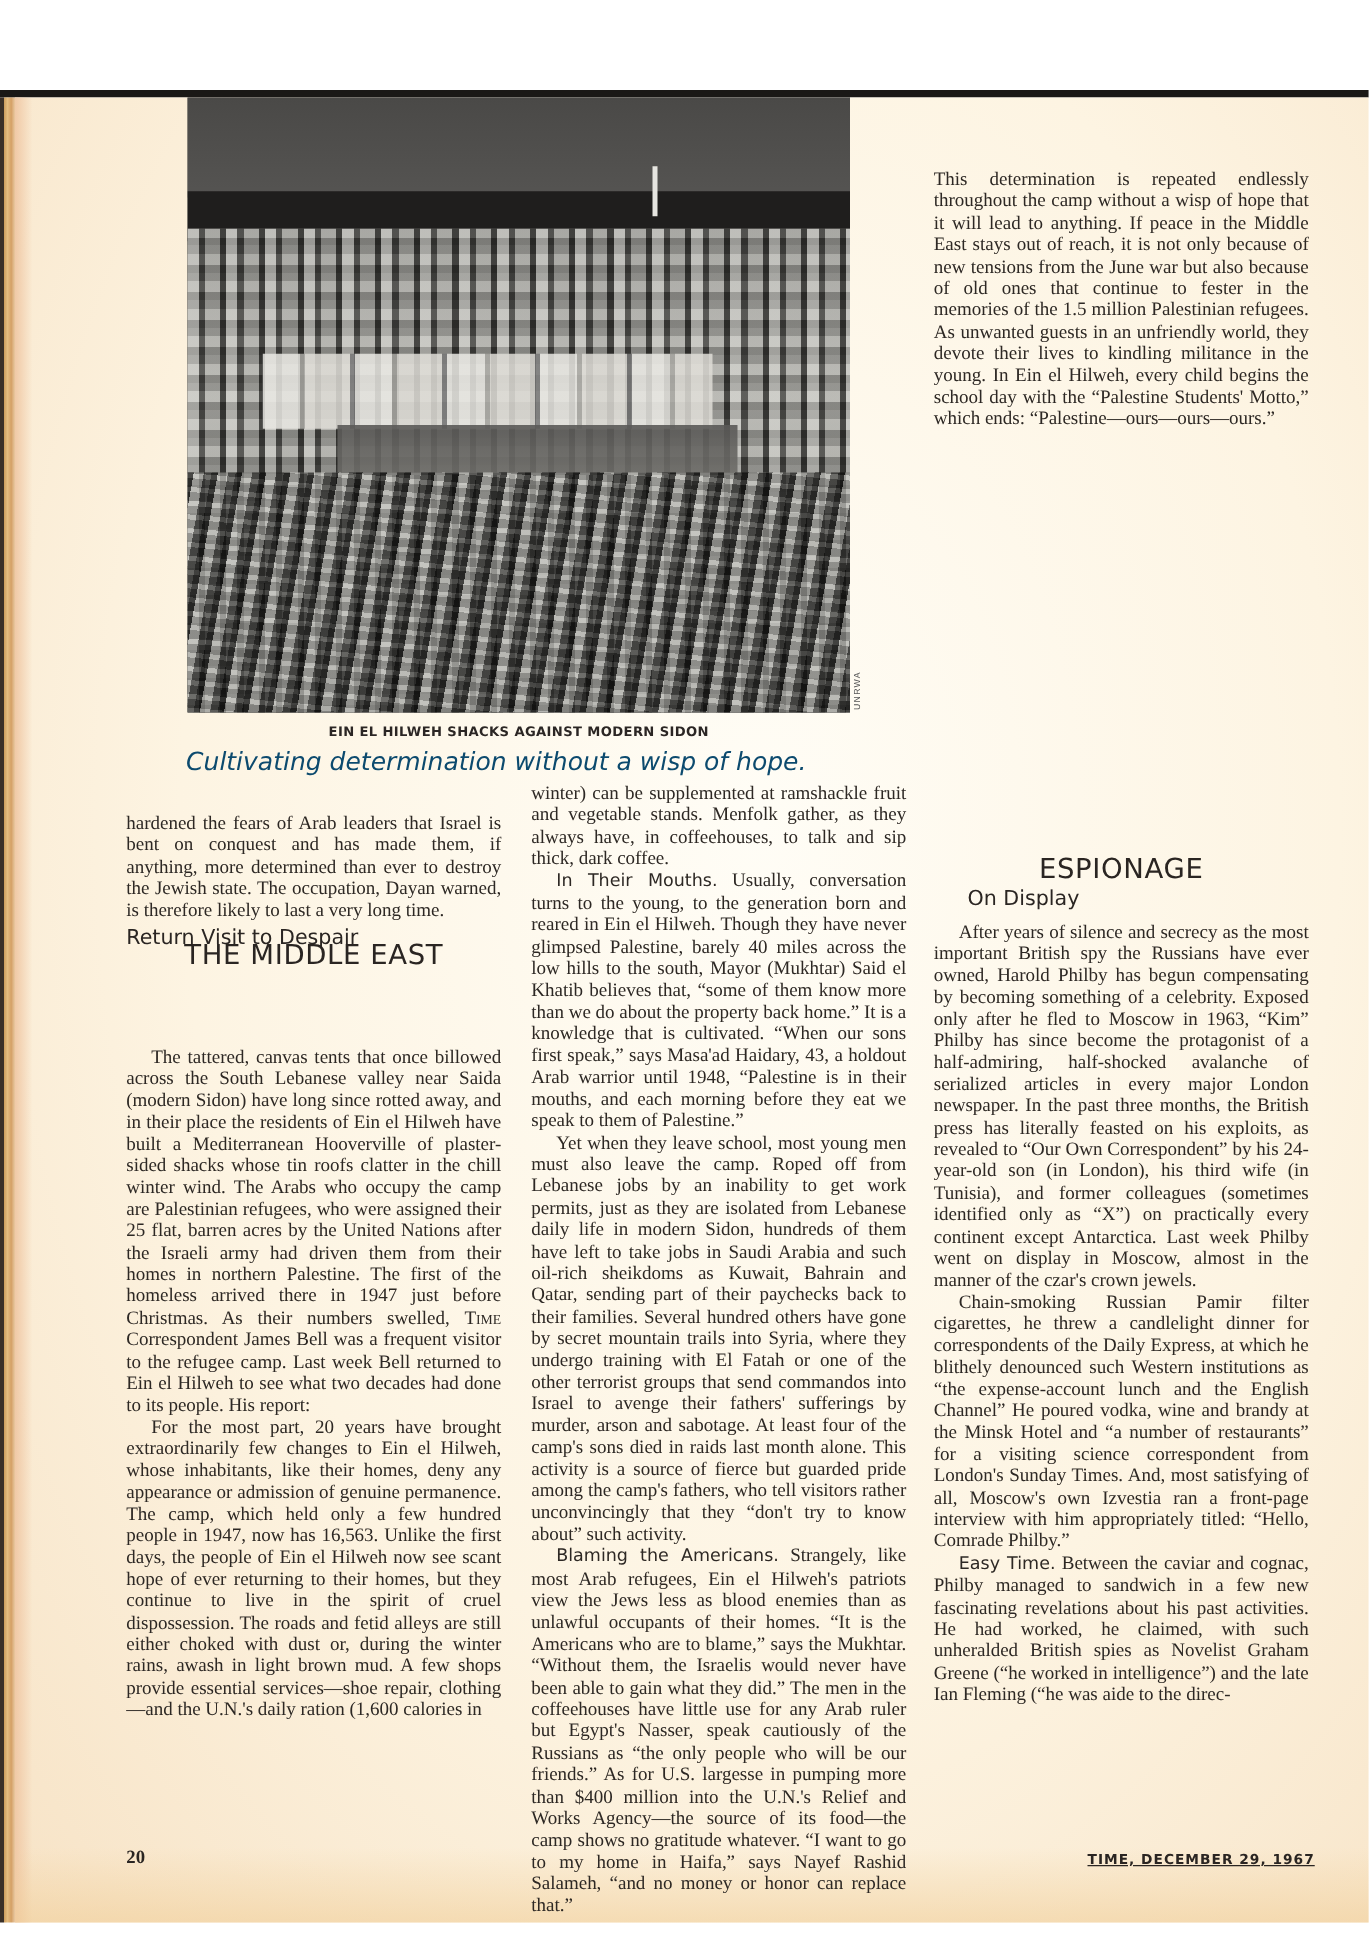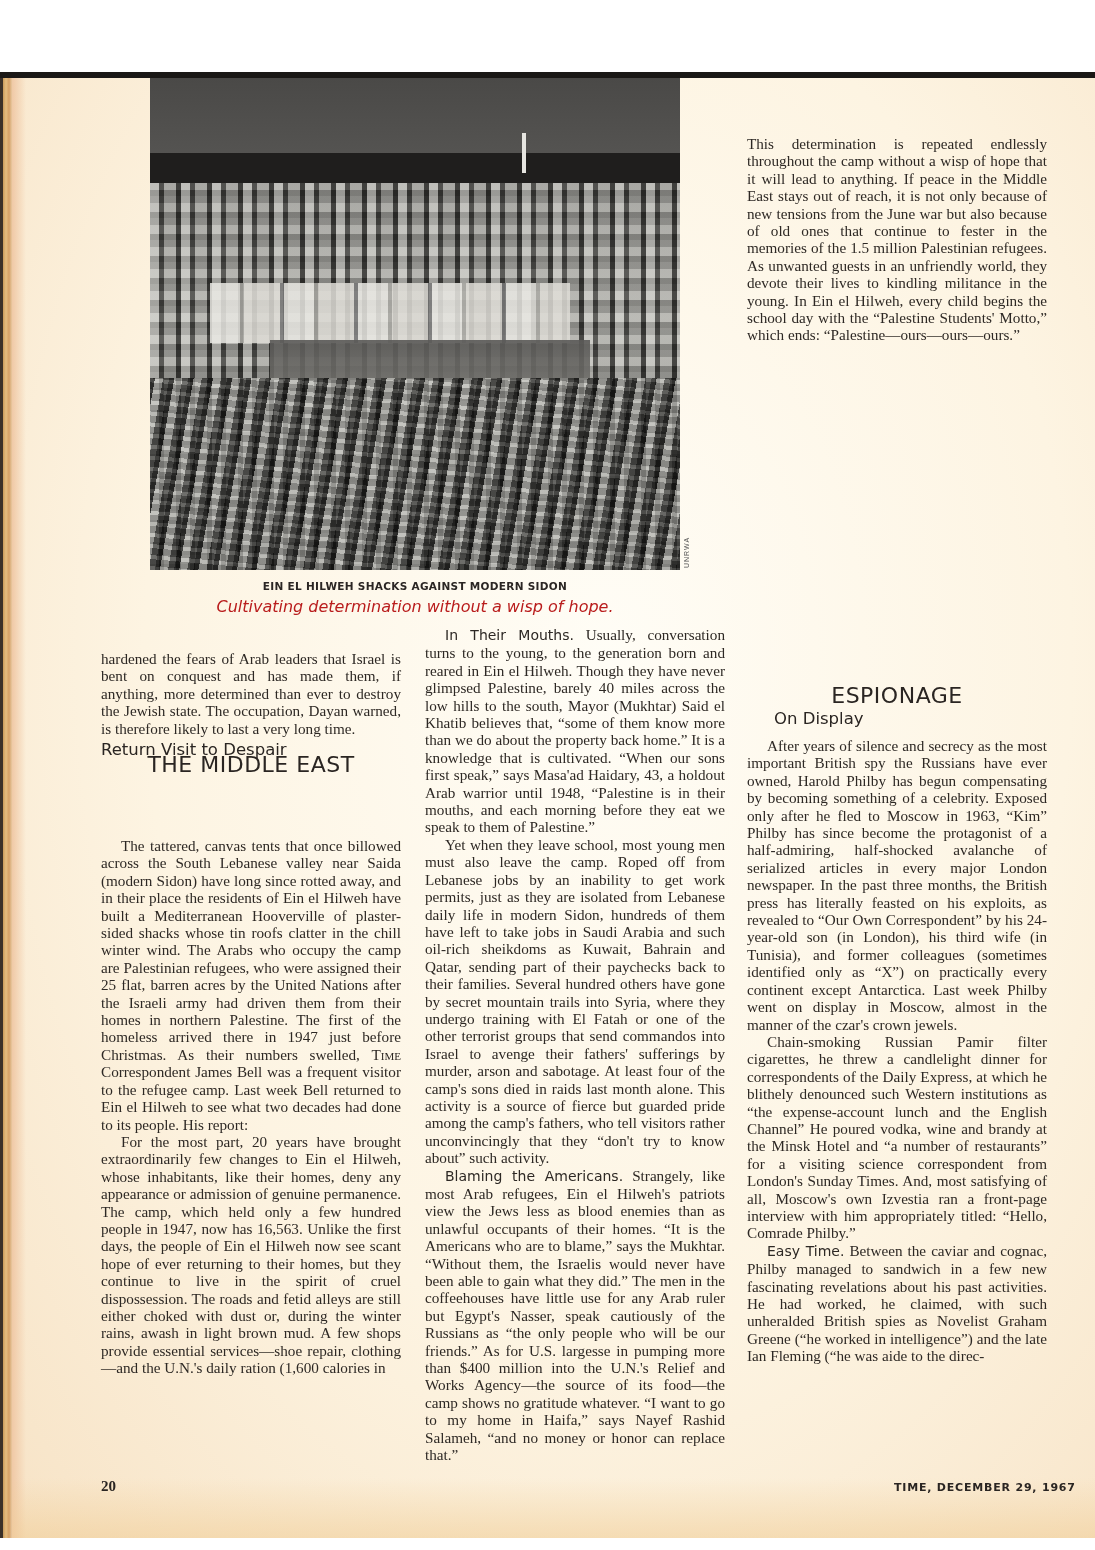--- a/index.html
+++ b/index.html
@@ -64,22 +64,22 @@
     position: absolute; left: 683px; top: 518px; width: 10px; height: 50px;
     writing-mode: vertical-rl; transform: rotate(180deg);
     font-family: "Liberation Sans", sans-serif; font-size: 7px; letter-spacing: 1px; color: #555;
   }
   .caption-head {
     position: absolute; left: 150px; top: 580px; width: 530px; text-align: center;
     font-family: "DejaVu Sans", "Liberation Sans", sans-serif; font-size: 10.5px; font-weight: bold;
     letter-spacing: 0.3px; color: #2b2624;
   }
   .caption-sub {
-    position: absolute; left: 150px; top: 597px; width: 530px; text-align: center;
-    font-family: "DejaVu Sans", "Liberation Sans", sans-serif; font-size: 16px; font-style: italic; color: #b91c1c;
+    position: absolute; left: 132px; top: 597px; width: 530px; text-align: center;
+    font-family: "DejaVu Sans", "Liberation Sans", sans-serif; font-size: 20px; font-style: italic; color: #0c4a6e;
   }
   .col {
     position: absolute; width: 300px; font-size: 15.2px; line-height: 17.4px;
     text-align: justify; color: #2d2824;
   }
   .col p { margin: 0; text-indent: 0; }
   .col p.ind { text-indent: 20px; }
   .col1 { left: 101px; top: 650px; }
   .col1b { left: 101px; top: 837px; }
   .col2 { left: 425px; top: 626px; }
@@ -93,21 +93,21 @@
   .sub-title {
     position: absolute;
     font-family: "DejaVu Sans", "Liberation Sans", sans-serif; font-size: 16.5px; color: #2a2522;
   }
   .runin { font-family: "DejaVu Sans", "Liberation Sans", sans-serif; font-size: 14px; }
   .smallcaps { font-variant: small-caps; }
   .folio {
     position: absolute; font-family: "DejaVu Sans", "Liberation Sans", sans-serif; font-weight: bold; color: #2a2522;
   }
   .folio-num { left: 101px; top: 1478px; font-size: 15px; font-family: Liberation Serif, serif; }
-  .folio-date { left: 894px; top: 1481px; font-size: 11px; letter-spacing: 0.8px; }
+  .folio-date { left: 870px; top: 1481px; font-size: 11px; letter-spacing: 0.8px; text-decoration: underline; }
 </style>
 </head>
 <body>
 
 <div class="top-bar"></div>
 <div class="left-spine"></div>
 <div class="page"></div>
 
 <div class="photo">
   <div class="sky"></div>
@@ -128,20 +128,21 @@
 
 <div class="section-title" style="left:99px; top:752px;">THE MIDDLE EAST</div>
 <div class="sub-title" style="left:101px; top:740px;">Return Visit to Despair</div>
 
 <div class="col col1b">
   <p class="ind"><span>The tattered, canvas tents that once billowed across the South Lebanese valley near Saida (modern Sidon) have long since rotted away, and in their place the residents of Ein el Hilweh have built a Mediterranean Hooverville of plaster-sided shacks whose tin roofs clatter in the chill winter wind. The Arabs who occupy the camp are Palestinian refugees, who were assigned their 25 flat, barren acres by the United Nations after the Israeli army had driven them from their homes in northern Palestine. The first of the homeless arrived there in 1947 just before Christmas. As their numbers swelled, </span><span class="smallcaps">Time</span><span> Correspondent James Bell was a frequent visitor to the refugee camp. Last week Bell returned to Ein el Hilweh to see what two decades had done to its people. His report:</span></p>
   <p class="ind">For the most part, 20 years have brought extraordinarily few changes to Ein el Hilweh, whose inhabitants, like their homes, deny any appearance or admission of genuine permanence. The camp, which held only a few hundred people in 1947, now has 16,563. Unlike the first days, the people of Ein el Hilweh now see scant hope of ever returning to their homes, but they continue to live in the spirit of cruel dispossession. The roads and fetid alleys are still either choked with dust or, during the winter rains, awash in light brown mud. A few shops provide essential services—shoe repair, clothing—and the U.N.'s daily ration (1,600 calories in</p>
 </div>
 
 <div class="col col2">
+  <p>winter) can be supplemented at ramshackle fruit and vegetable stands. Menfolk gather, as they always have, in coffeehouses, to talk and sip thick, dark coffee.</p>
   <p class="ind"><span class="runin">In Their Mouths.</span><span> Usually, conversation turns to the young, to the generation born and reared in Ein el Hilweh. Though they have never glimpsed Palestine, barely 40 miles across the low hills to the south, Mayor (Mukhtar) Said el Khatib believes that, “some of them know more than we do about the property back home.” It is a knowledge that is cultivated. “When our sons first speak,” says Masa'ad Haidary, 43, a holdout Arab warrior until 1948, “Palestine is in their mouths, and each morning before they eat we speak to them of Palestine.”</span></p>
   <p class="ind">Yet when they leave school, most young men must also leave the camp. Roped off from Lebanese jobs by an inability to get work permits, just as they are isolated from Lebanese daily life in modern Sidon, hundreds of them have left to take jobs in Saudi Arabia and such oil-rich sheikdoms as Kuwait, Bahrain and Qatar, sending part of their paychecks back to their families. Several hundred others have gone by secret mountain trails into Syria, where they undergo training with El Fatah or one of the other terrorist groups that send commandos into Israel to avenge their fathers' sufferings by murder, arson and sabotage. At least four of the camp's sons died in raids last month alone. This activity is a source of fierce but guarded pride among the camp's fathers, who tell visitors rather unconvincingly that they “don't try to know about” such activity.</p>
   <p class="ind"><span class="runin">Blaming the Americans.</span><span> Strangely, like most Arab refugees, Ein el Hilweh's patriots view the Jews less as blood enemies than as unlawful occupants of their homes. “It is the Americans who are to blame,” says the Mukhtar. “Without them, the Israelis would never have been able to gain what they did.” The men in the coffeehouses have little use for any Arab ruler but Egypt's Nasser, speak cautiously of the Russians as “the only people who will be our friends.” As for U.S. largesse in pumping more than $400 million into the U.N.'s Relief and Works Agency—the source of its food—the camp shows no gratitude whatever. “I want to go to my home in Haifa,” says Nayef Rashid Salameh, “and no money or honor can replace that.”</span></p>
 </div>
 
 <div class="col col3">
   <p>This determination is repeated endlessly throughout the camp without a wisp of hope that it will lead to anything. If peace in the Middle East stays out of reach, it is not only because of new tensions from the June war but also because of old ones that continue to fester in the memories of the 1.5 million Palestinian refugees. As unwanted guests in an unfriendly world, they devote their lives to kindling militance in the young. In Ein el Hilweh, every child begins the school day with the “Palestine Students' Motto,” which ends: “Palestine—ours—ours—ours.”</p>
 </div>
 
 <div class="section-title" style="left:745px; top:683px;">ESPIONAGE</div>

